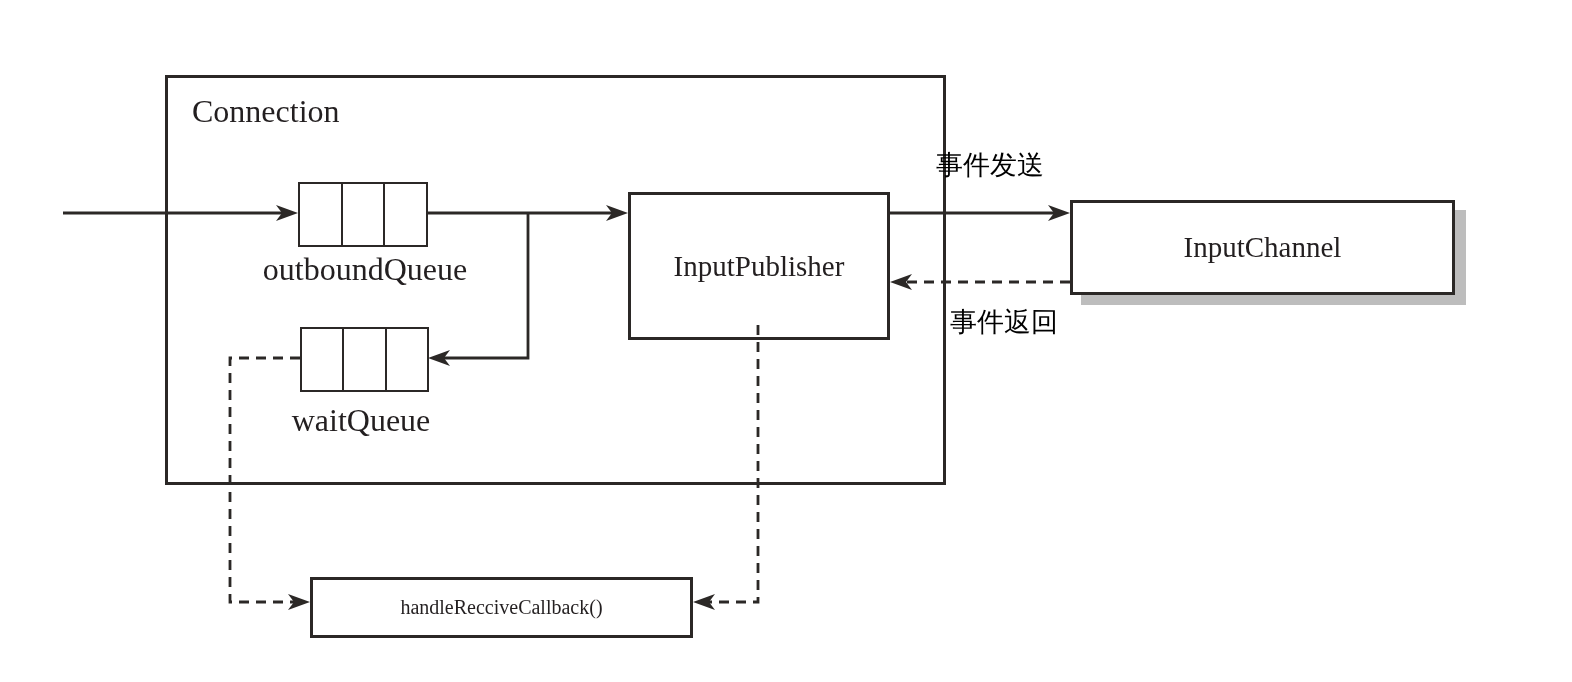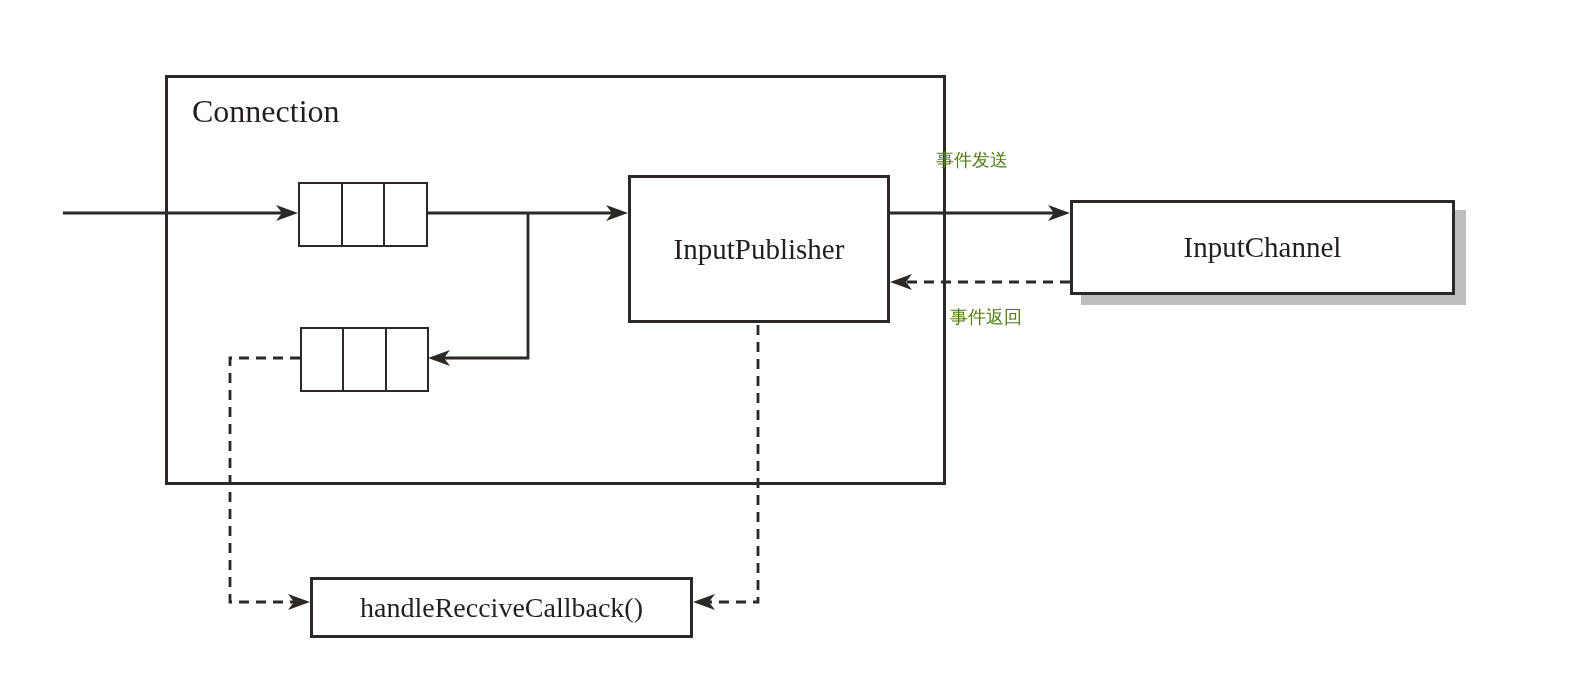--- a/index.html
+++ b/index.html
@@ -42,37 +42,37 @@
   .queue .cell{flex:1;box-sizing:border-box;}
   .queue .cell + .cell{border-left:2.5px solid #2b2826;}
   .queue-label{
     position:absolute;
     font-size:32px;line-height:1.1;
     text-align:center;
   }
   .label-outbound{left:225px;top:252px;width:280px;}
   .label-wait{left:236px;top:403px;width:250px;}
   .publisher-box{
-    left:628px;top:175px;width:262px;height:148px;
+    left:628px;top:192px;width:262px;height:148px;
     font-size:29px;
   }
   .channel-box{
     left:1070px;top:200px;width:385px;height:95px;
     font-size:29px;
     box-shadow:11px 10px 0 0 #bdbdbd;
   }
   .callback-box{
     left:310px;top:577px;width:383px;height:61px;
-    font-size:28px;
+    font-size:20px;
   }
   .red-label{
     position:absolute;
     font-family:Liberation Sans, sans-serif;
-    font-size:18px;line-height:1.1;
-    color:#4d7c0f;
+    font-size:27px;line-height:1.1;
+    color:#000000;
     white-space:nowrap;
   }
   .label-event-send{left:936px;top:151px;}
   .label-event-return{left:950px;top:308px;}
   .wires{
     position:absolute;left:0;top:0;width:1572px;height:682px;
     pointer-events:none;
   }
   .wires path{fill:none;stroke:#2b2826;stroke-width:2.8;}
   .wires path.dashed{stroke-dasharray:10 7;}
@@ -85,26 +85,28 @@
 
   <div class="box connection-box">
     <div class="connection-title">Connection</div>
   </div>
 
   <div class="queue queue-outbound">
     <div class="cell"></div>
     <div class="cell"></div>
     <div class="cell"></div>
   </div>
+  <div class="queue-label label-outbound">outboundQueue</div>
 
   <div class="queue queue-wait">
     <div class="cell"></div>
     <div class="cell"></div>
     <div class="cell"></div>
   </div>
+  <div class="queue-label label-wait">waitQueue</div>
 
   <div class="box centered publisher-box">
     <span>InputPublisher</span>
   </div>
 
   <div class="box centered channel-box">
     <span>InputChannel</span>
   </div>
 
   <div class="box centered callback-box">

